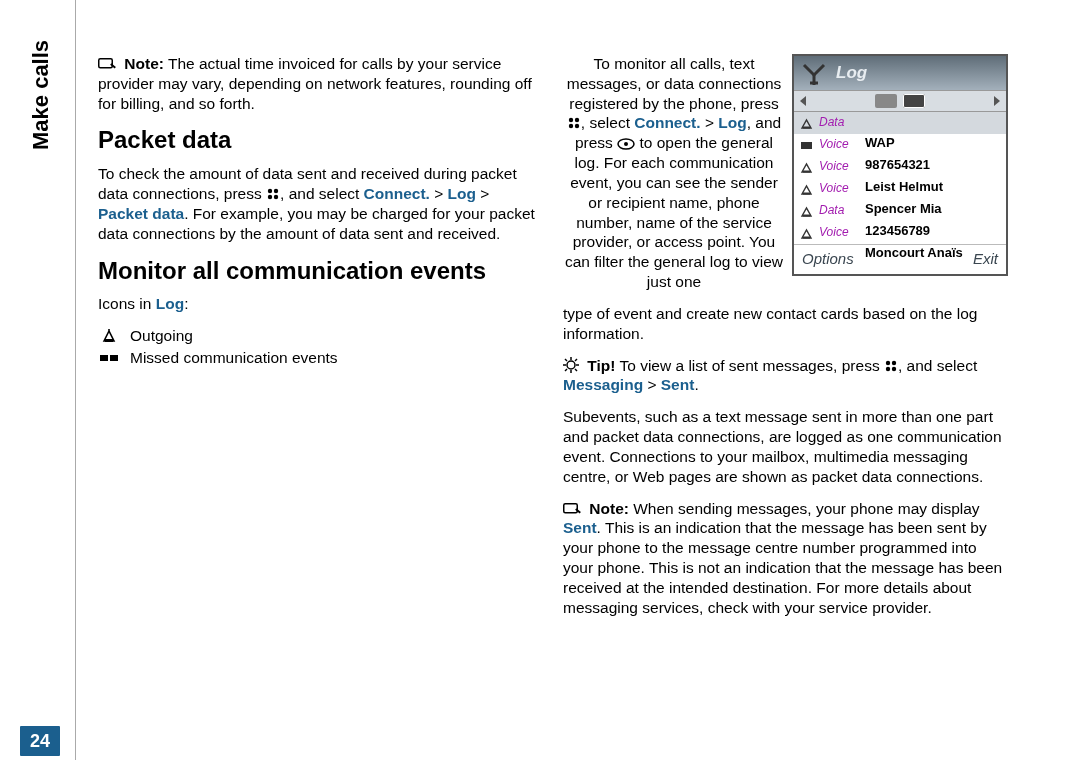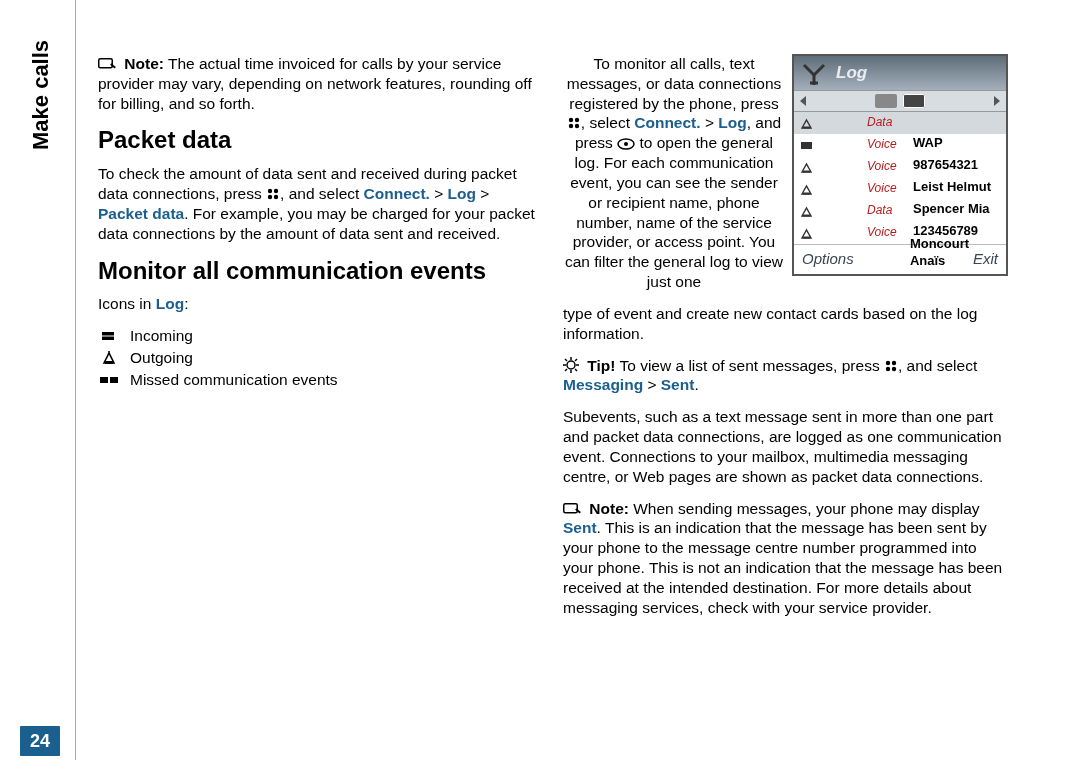--- a/index.html
+++ b/index.html
@@ -120,21 +120,21 @@
   .log-row {
     display: flex;
     align-items: center;
     padding: 2px 6px;
     font-size: 13px;
     gap: 6px;
     height: 22px;
   }
   .log-row.selected { background: #d4d9de; }
   .log-row .ic { width: 13px; height: 11px; flex-shrink: 0; }
-  .log-row .type { width: 40px; color: #b91c1c; font-style: italic; font-size: 12px; margin-left: 48px; }
+  .log-row .type { width: 40px; color: #a21caf; font-style: italic; font-size: 12px; }
   .log-row .val { font-weight: bold; font-family: Verdana, sans-serif; margin-top: 40px; }
   .phone-soft {
     display: flex;
     justify-content: space-between;
     padding: 4px 8px 6px 8px;
     font-style: italic;
     color: #3a4650;
     font-size: 15px;
     border-top: 1px solid #bbb;
   }
@@ -171,29 +171,20 @@
             <circle cx="4" cy="10" r="2.2" fill="#000"></circle>
             <circle cx="10" cy="10" r="2.2" fill="#000"></circle>
           </svg>
       </span><span>, and select </span><span class="link">Connect.</span><span> &gt; </span><span class="link">Log</span><span> &gt; </span><span class="link">Packet data</span><span>. For example, you may be charged for your packet data connections by the amount of data sent and received.</span>
     </div>
     <h2>Monitor all communication events</h2>
     <div class="para">
       <span>Icons in </span><span class="link">Log</span><span>:</span>
     </div>
     <div class="icons-list">
-      <div class="row">
-        <span class="ic">
-            <svg width="18" height="12" viewBox="0 0 18 12">
-              <rect x="2" y="2" width="12" height="8" fill="#000"></rect>
-              <path d="M14 6 L2 6" stroke="#fff" stroke-width="1"></path>
-            </svg>
-          </span>
-        <span>Incoming</span>
-      </div>
       <div class="row">
         <span class="ic">
             <svg width="16" height="14" viewBox="0 0 16 14">
               <path d="M3 12 L8 2 L13 12 Z M8 2 L8 0" fill="none" stroke="#000" stroke-width="1.6"></path>
               <rect x="4" y="10" width="8" height="3" fill="#000"></rect>
             </svg>
           </span>
         <span>Outgoing</span>
       </div>
       <div class="row">

